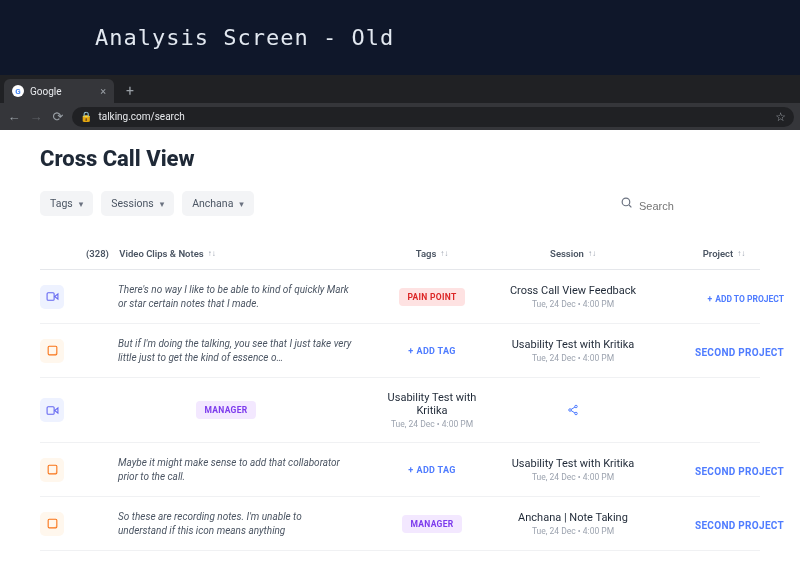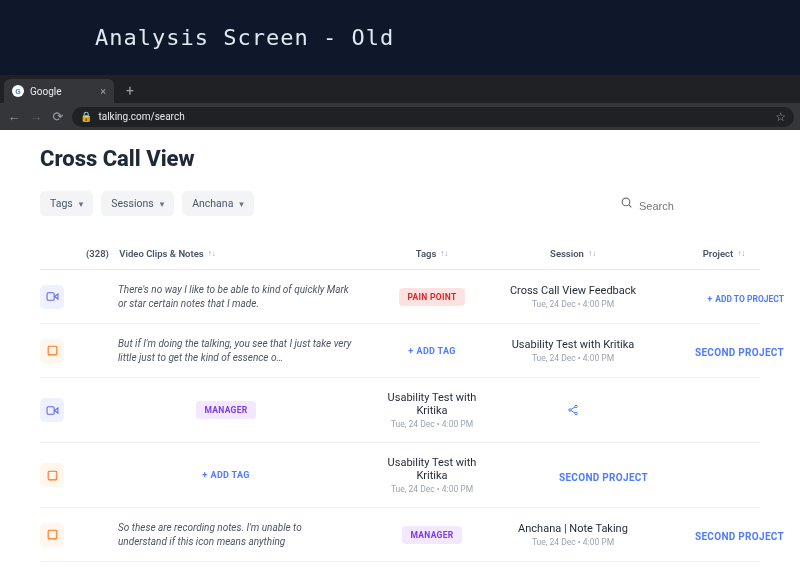--- a/index.html
+++ b/index.html
@@ -339,20 +339,21 @@
         </div>
         <div class="row">
           <div class="type-icon-wrap type-note">
             <svg viewBox="0 0 24 24">
               <rect x="4" y="4" width="16" height="16" rx="2" fill="none" stroke="currentColor" stroke-width="2"></rect>
               <path d="M14 4v6l6-0" fill="none" stroke="currentColor" stroke-width="2" opacity="0"></path>
               <path d="M4 20 L20 20 L20 10 L14 4 L4 4 Z" fill="none" stroke="none"></path>
               <polygon points="14,20 20,20 20,14" fill="currentColor" opacity=".15"></polygon>
             </svg>
           </div>
+          <div class="clip-text">Maybe it might make sense to add that collaborator prior to the call.</div>
           <div class="tag-cell">
             <span class="add-tag-link">
               <span>+</span>
               <span>ADD TAG</span>
             </span>
           </div>
           <div class="session-cell">
             <div class="session-name">Usability Test with Kritika</div>
             <div class="session-date">Tue, 24 Dec • 4:00 PM</div>
           </div>

